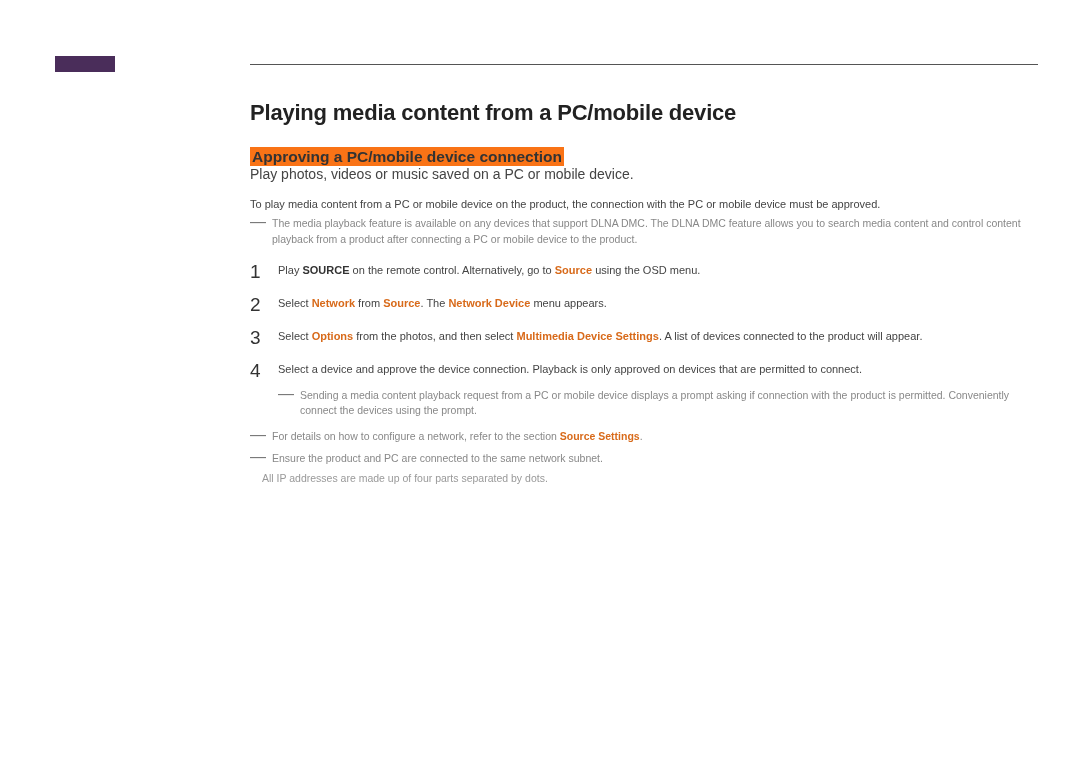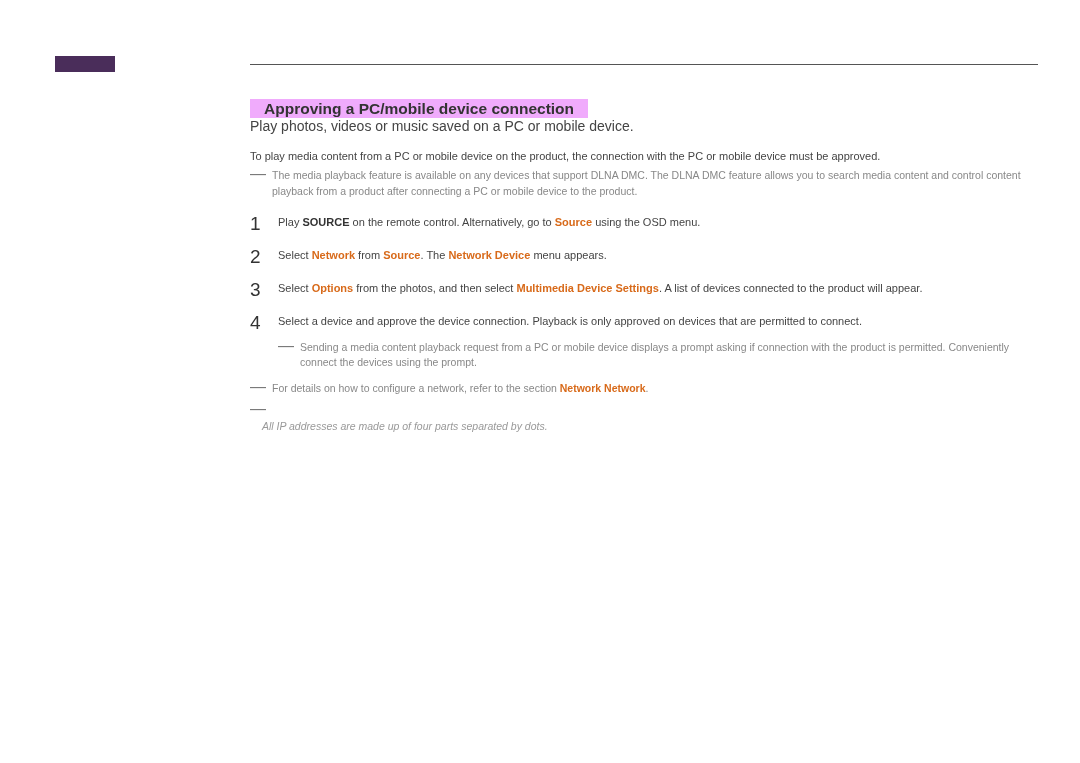--- a/index.html
+++ b/index.html
@@ -36,23 +36,23 @@
     font-size: 22px;
     font-weight: 600;
     color: #222;
     margin-bottom: 22px;
     letter-spacing: -0.2px;
   }
   h2 {
     display: inline;
     font-size: 15.5px;
     font-weight: 600;
-    background: #f0abfc;
+    background: #f97316;
     color: #333;
-    padding: 1px 14px;
+    padding: 1px 2px;
   }
   .intro1 {
     font-size: 14px;
     color: #444;
   }
   .intro2 {
     margin-top: 16px;
     font-size: 11px;
     color: #444;
   }
@@ -105,31 +105,31 @@
   .sub-note2 {
     display: flex;
     margin-top: 6px;
   }
   .indent-ip {
     margin-left: 12px;
     font-size: 10.5px;
     color: #999;
     margin-top: 4px;
     line-height: 1.5;
-    font-style: italic;
   }
 </style>
 </head>
 <body>
 
 <div class="side-bar"></div>
 <div class="rule"></div>
 
 <div class="content">
 
+  <h1>Playing media content from a PC/mobile device</h1>
 
   <div>
     <h2>Approving a PC/mobile device connection</h2>
   </div>
 
   <p class="intro1">Play photos, videos or music saved on a PC or mobile device.</p>
   <p class="intro2">To play media content from a PC or mobile device on the product, the connection with the PC or mobile device must be approved.</p>
 
   <div class="note-block">
     <div class="dash">―</div>
@@ -165,23 +165,24 @@
   </div>
 
   <div class="sub-note">
     <div class="dash">―</div>
     <div class="note-text">Sending a media content playback request from a PC or mobile device displays a prompt asking if connection with the product is permitted. Conveniently connect the devices using the prompt.</div>
   </div>
 
   <div class="sub-note2" style="margin-top:10px;">
     <div class="dash">―</div>
     <div class="note-text">
-      <span>For details on how to configure a network, refer to the section </span><span class="ob">Network Network</span><span>.</span>
+      <span>For details on how to configure a network, refer to the section </span><span class="ob">Source Settings</span><span>.</span>
     </div>
   </div>
 
   <div class="sub-note2">
     <div class="dash">―</div>
+    <div class="note-text">Ensure the product and PC are connected to the same network subnet.</div>
   </div>
 
   <div class="indent-ip">All IP addresses are made up of four parts separated by dots.</div>
 
 </div>
 
 </body></html>

